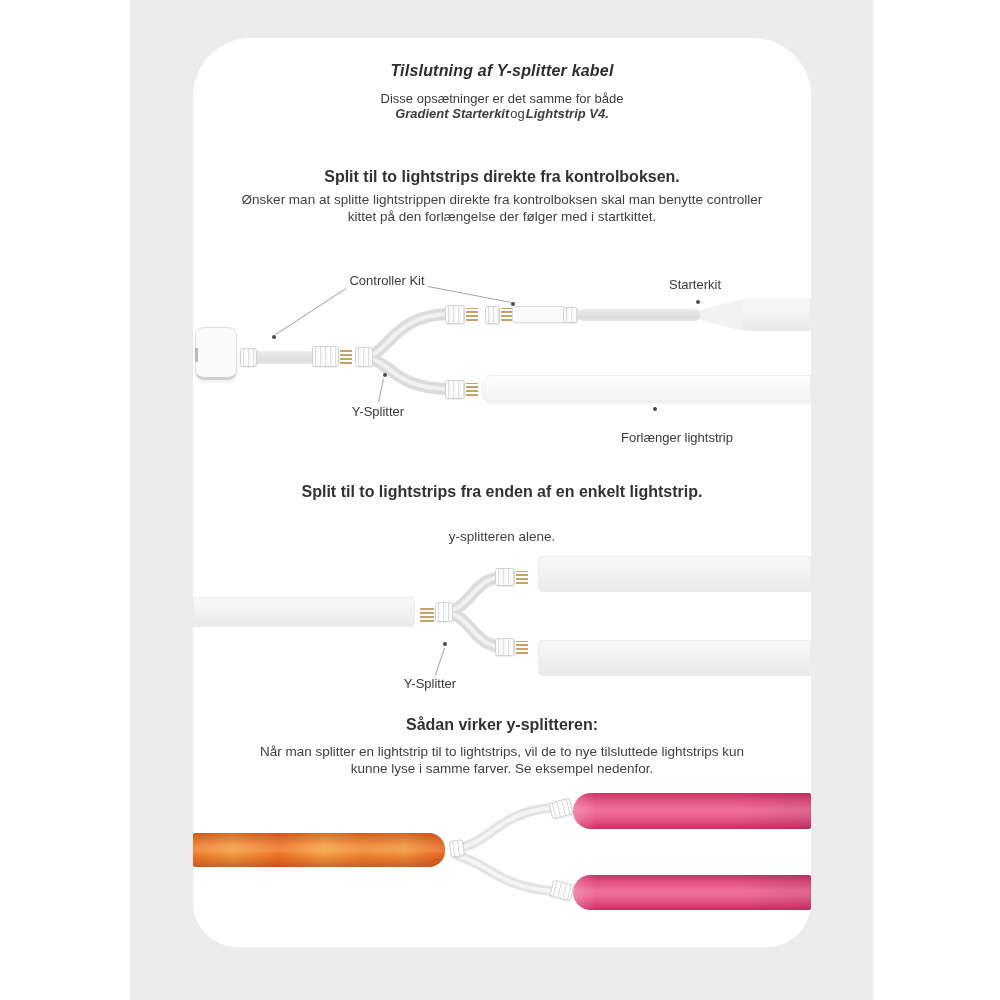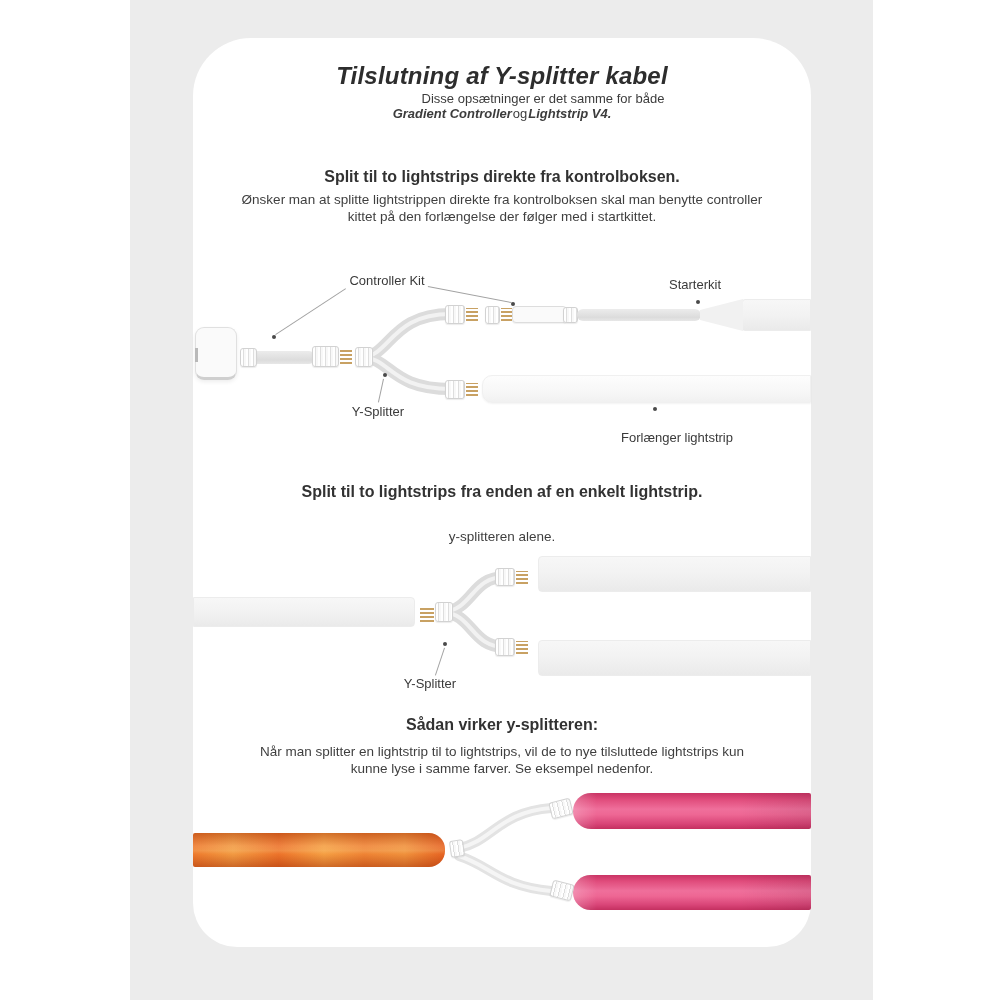--- a/index.html
+++ b/index.html
@@ -6,21 +6,21 @@
   body {
     width:1000px; height:1000px; position:relative; overflow:hidden;
     background:#ffffff; font-family:"Liberation Sans", sans-serif; color:#3a3a3a;
   }
   .photo-bg { position:absolute; left:130px; top:0; width:743px; height:1000px; background:#ececec; }
   .card { position:absolute; left:193px; top:38px; width:618px; height:909px;
           background:#ffffff; border-radius:58px 58px 44px 44px; }
 
   
   .trow { position:absolute; left:0; width:618px; text-align:center; white-space:nowrap; }
-  .title { font-size:24px; font-weight:bold; font-style:italic; color:#2d2d2d; letter-spacing:.2px; }
+  .title { font-size:16px; font-weight:bold; font-style:italic; color:#2d2d2d; letter-spacing:.2px; }
   .sub   { font-size:13px; color:#3c3c3c; }
   .sub b { font-style:italic; }
   .sub .mid { margin:0 1px; }
   .h2    { font-size:16px; font-weight:bold; color:#323232; }
   .bodyl { font-size:13.5px; color:#3f3f3f; }
 
   
   .diag { position:absolute; left:0; width:618px; }
   #diag1 { top:235px; height:215px; }
   #diag2 { top:510px; height:150px; }
@@ -60,22 +60,22 @@
       linear-gradient(180deg, #c93364 0%, #e04c7c 18%, #ef6f9b 45%, #ee6794 60%, #d94578 85%, #c43060 100%); }
 </style>
 </head>
 <body>
 
 <div class="photo-bg"></div>
 
 <div class="card">
 
   <div class="trow title" style="top:24px;">Tilslutning af Y-splitter kabel</div>
-  <div class="trow sub" style="top:53px;padding-left:41px;">Disse opsætninger er det samme for både</div>
-  <div class="trow sub" style="top:68px;"><b>Gradient Controller</b><span class="mid">og</span><b>Lightstrip V4.</b></div>
+  <div class="trow sub" style="top:53px;">Disse opsætninger er det samme for både</div>
+  <div class="trow sub" style="top:68px;"><b>Gradient Starterkit</b><span class="mid">og</span><b>Lightstrip V4.</b></div>
 
   <div class="trow h2" style="top:130px;">Split til to lightstrips direkte fra kontrolboksen.</div>
   <div class="trow bodyl" style="top:154px;">Ønsker man at splitte lightstrippen direkte fra kontrolboksen skal man benytte controller</div>
   <div class="trow bodyl" style="top:171px;">kittet på den forlængelse der følger med i startkittet.</div>
 
   <div class="diag" id="diag1">
 
     <div class="strip-g" style="left:549px;top:26px;width:69px;height:32px;border-radius:3px 0 0 3px;"></div>
     <div class="strip-w" style="left:289px;top:102px;width:329px;height:28px;border-radius:10px 0 0 10px;"></div>
 

